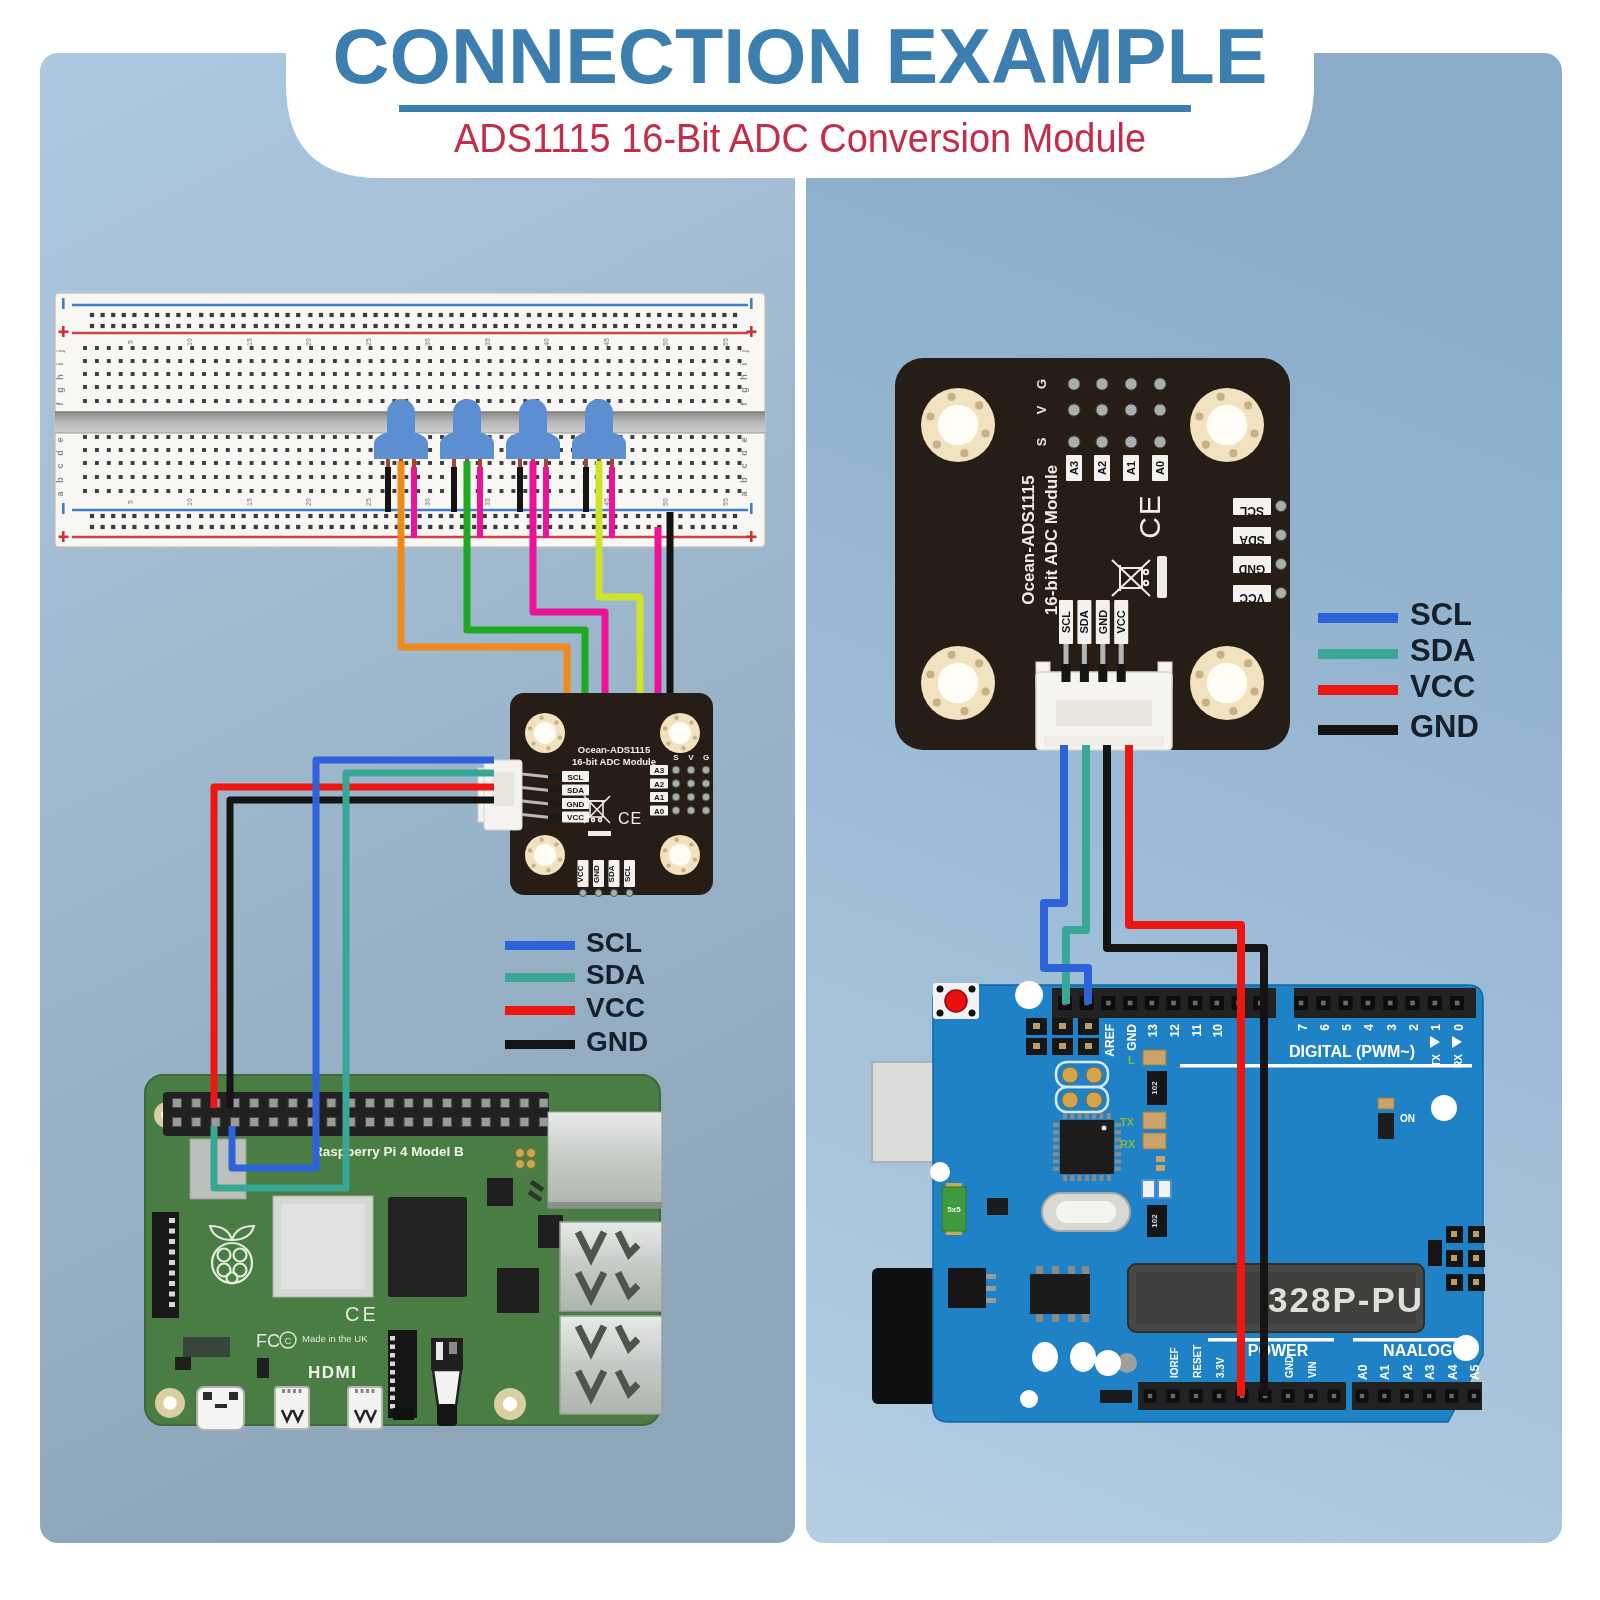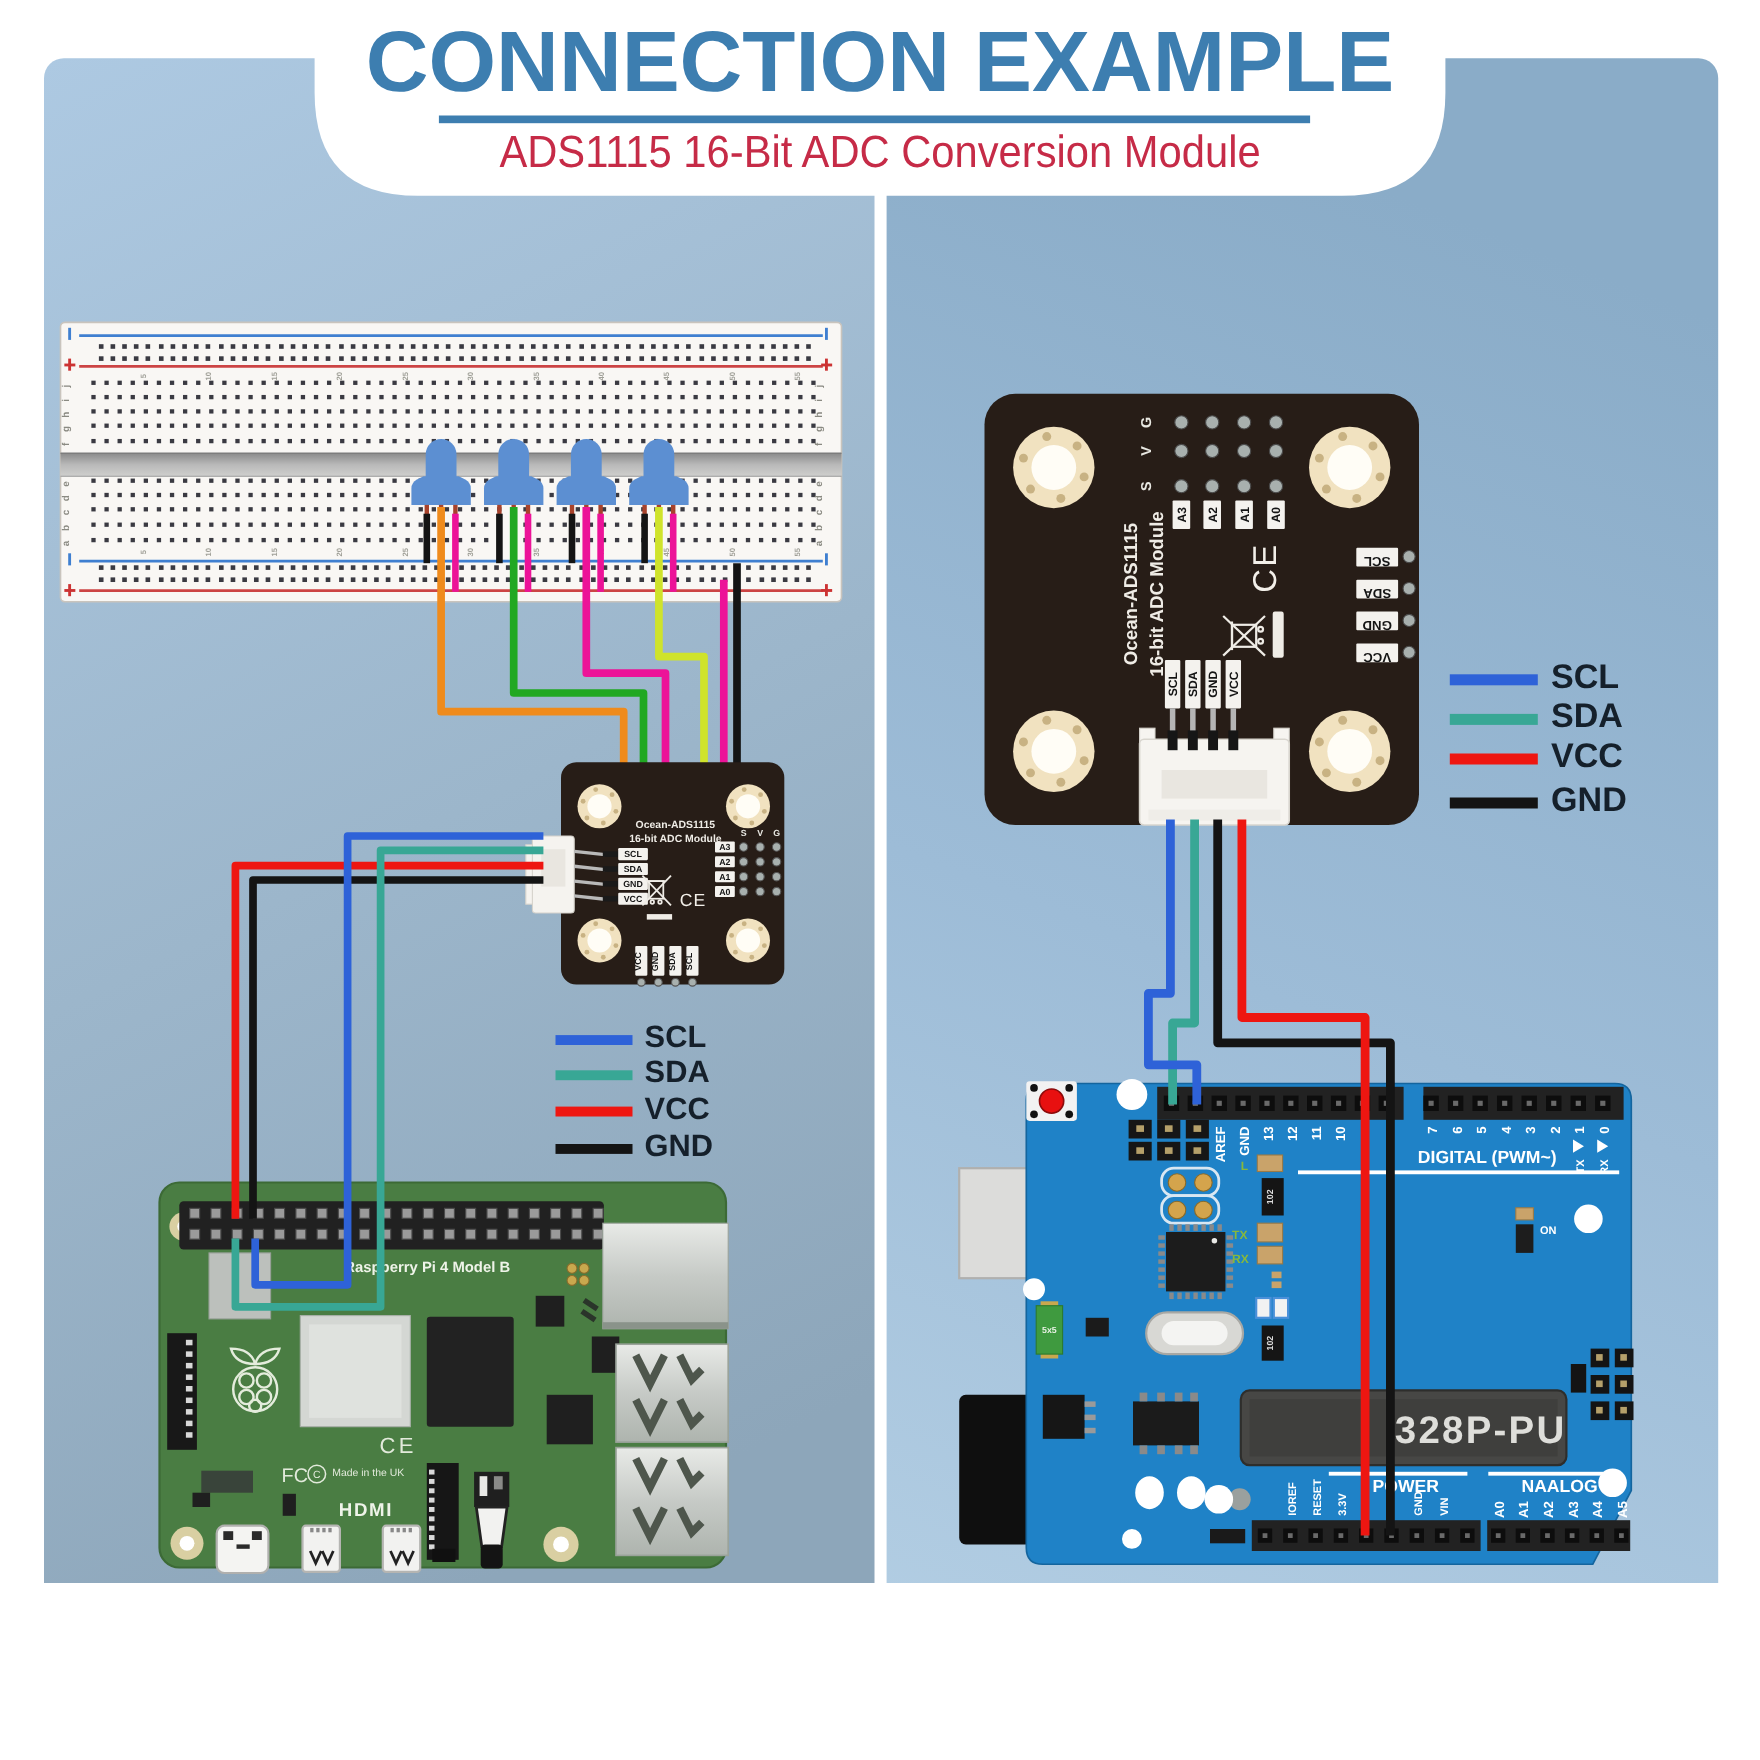--- a/index.html
+++ b/index.html
@@ -1,16 +1,16 @@
 <!DOCTYPE html>
 <html><head>
 <meta charset="utf-8">
 <style>
   html,body{margin:0;padding:0;background:#ffffff;}
-  #stage{position:relative;width:1600px;height:1439px;background:#fff;overflow:hidden;}
+  #stage{position:relative;width:1600px;height:1600px;background:#fff;overflow:hidden;}
   svg{display:block;}
   svg text{font-family:"Liberation Sans",sans-serif;}
   .t-title{font-weight:700;font-size:78px;fill:#3d7eb0;}
   .t-sub{font-weight:400;font-size:41px;fill:#c62b47;}
   .t-leg-l{font-weight:700;font-size:28px;fill:#15202b;}
   .t-leg-r{font-weight:700;font-size:31px;fill:#15202b;}
   .bb-letter{font-weight:700;font-size:9px;fill:#8a8a82;}
   .bb-num{font-weight:600;font-size:7px;fill:#9f9f97;}
   .t-mod{font-weight:700;font-size:9.5px;fill:#efece6;}
   .t-mod2{font-weight:700;font-size:17px;fill:#efece6;}

